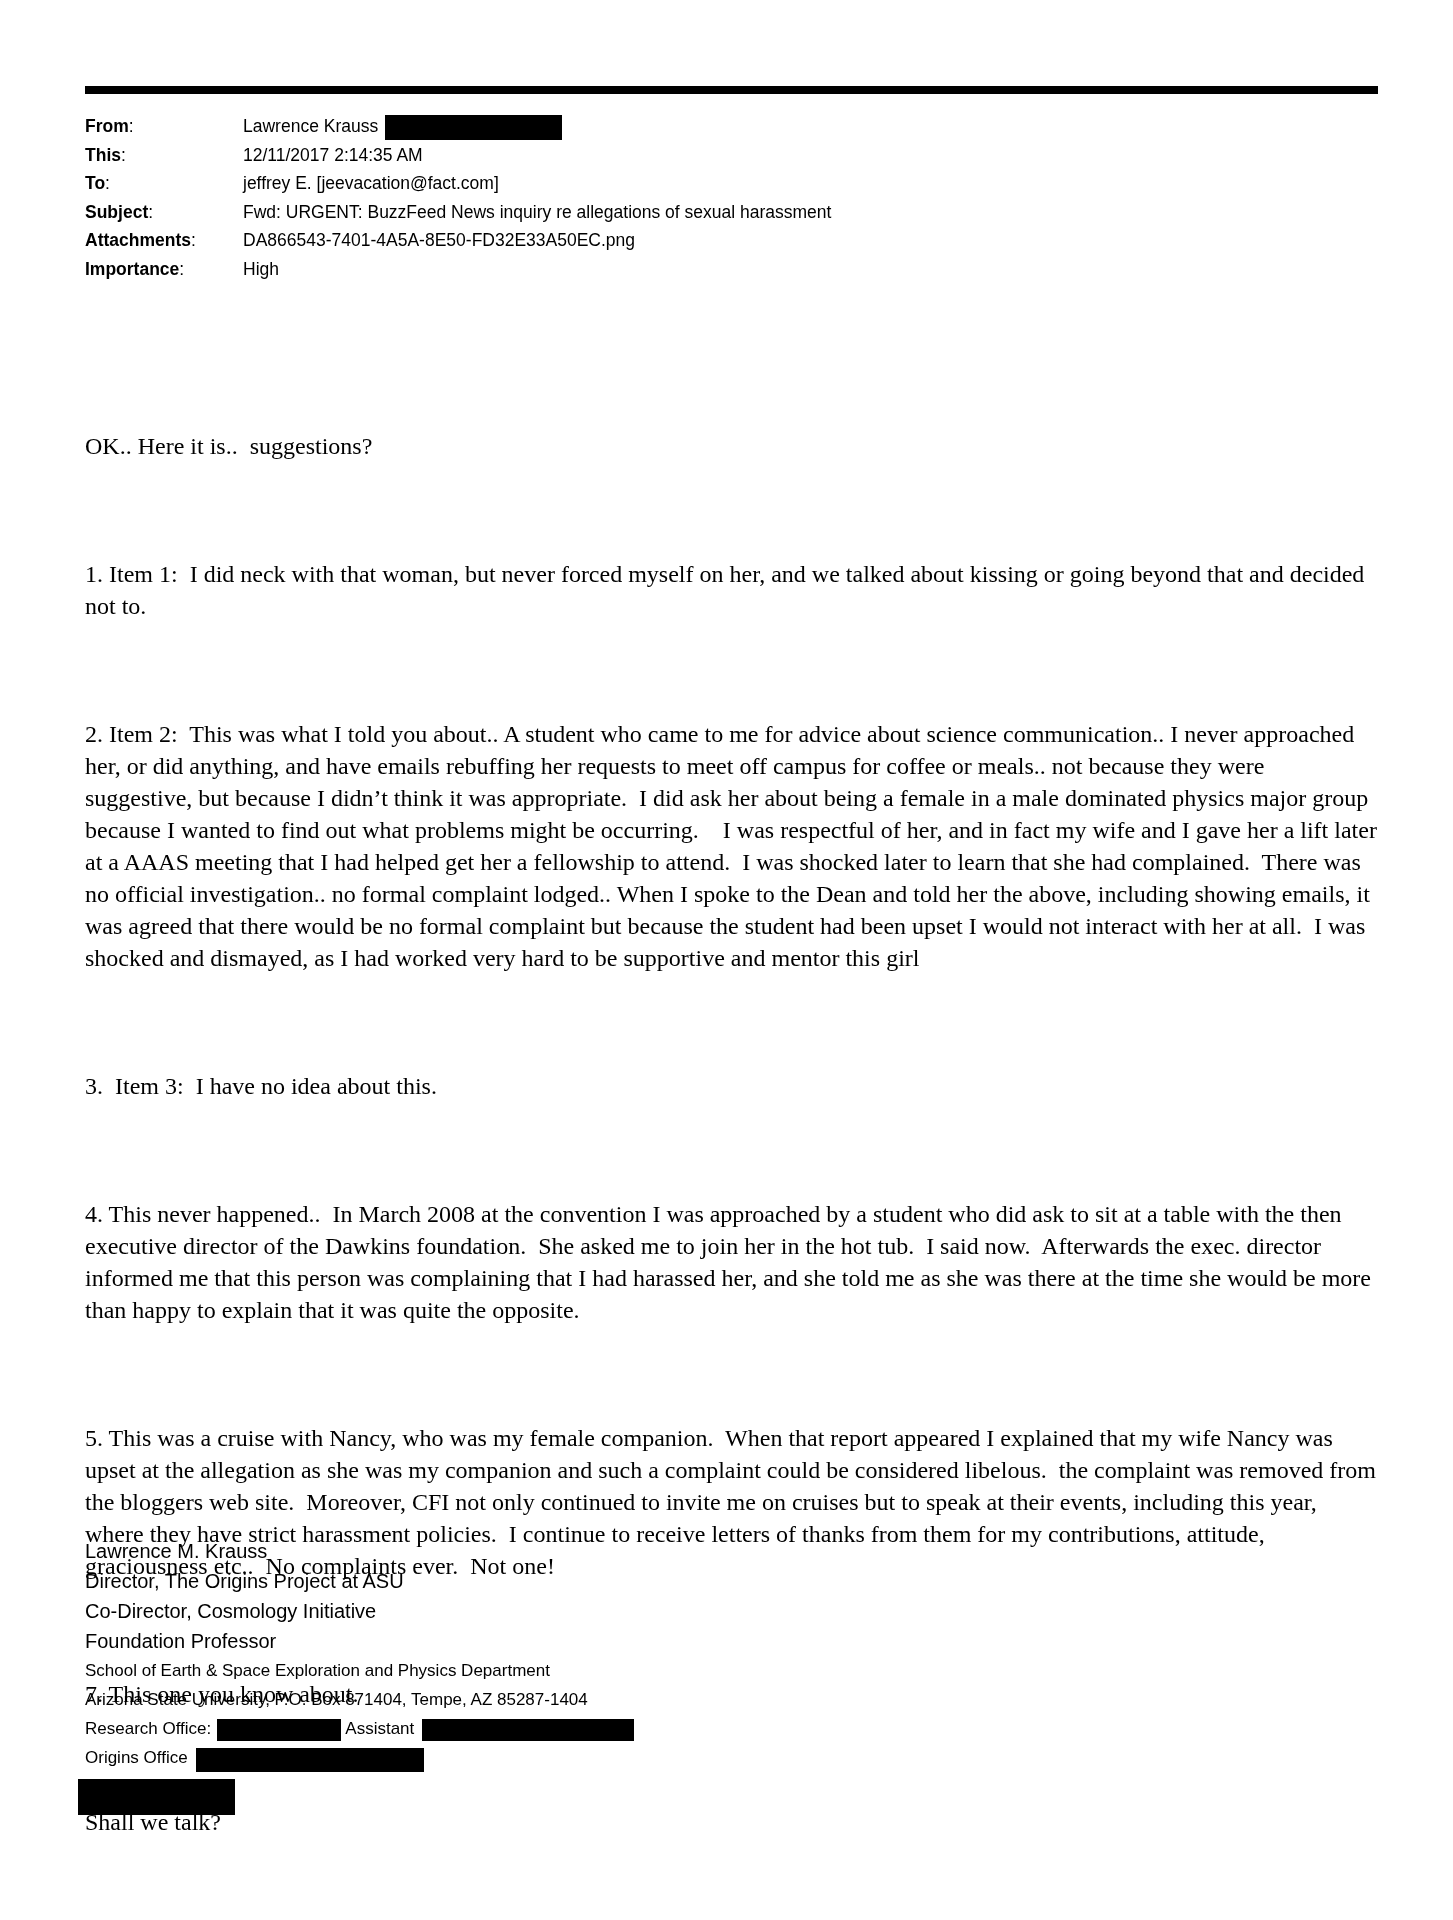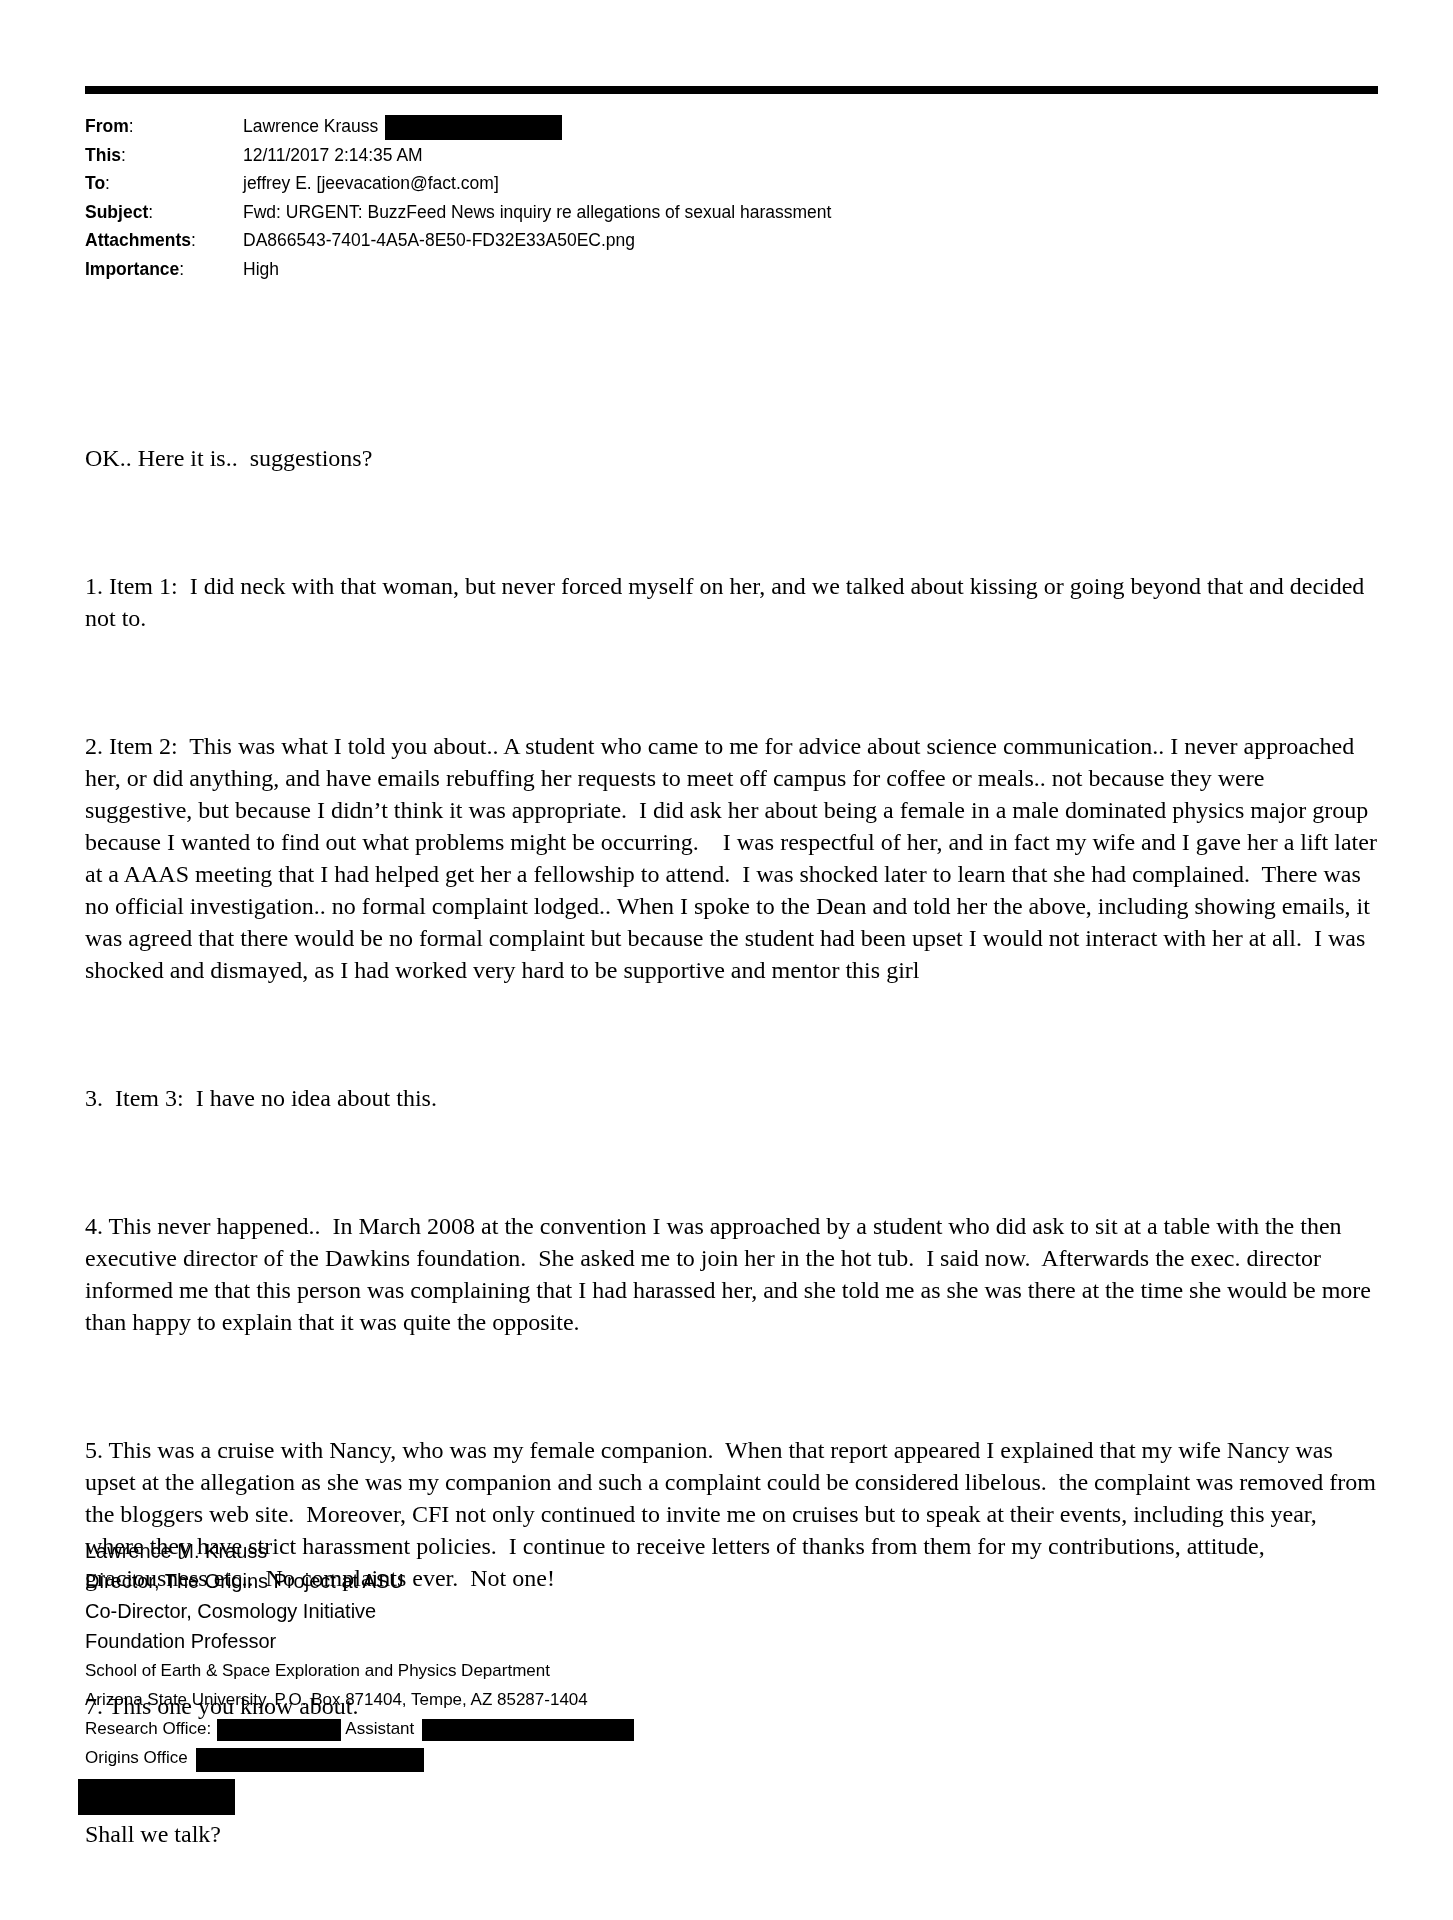--- a/index.html
+++ b/index.html
@@ -33,21 +33,21 @@
   }
   .redact-from { width: 177px; height: 25px; margin-left: 7px; margin-bottom: -4px; }
 
   .body-text {
     position: absolute; left: 85px; top: 366px; width: 1292px;
     font-family: "Liberation Serif", serif;
     font-size: 24px; line-height: 32px;
     white-space: pre-wrap;
   }
   .body-text p { margin: 32px 0 0 0; }
-  .body-text p:first-child { margin-top: 12px; }
+  .body-text p:first-child { margin-top: 0; }
 
   .sig {
     position: absolute; left: 85px; top: 1536px;
     font-size: 17px; line-height: 29px;
   }
   .sig .sig-bold { font-weight: 400; font-size: 20px; line-height: 30px; }
   .sig-line { white-space: pre; }
   .redact-research { width: 124px; height: 22px; margin: 0 4px -3px 6px; }
   .redact-assistant { width: 212px; height: 22px; margin-left: 8px; margin-bottom: -3px; }
   .redact-origins { width: 228px; height: 24px; margin-left: 8px; margin-bottom: -5px; }

